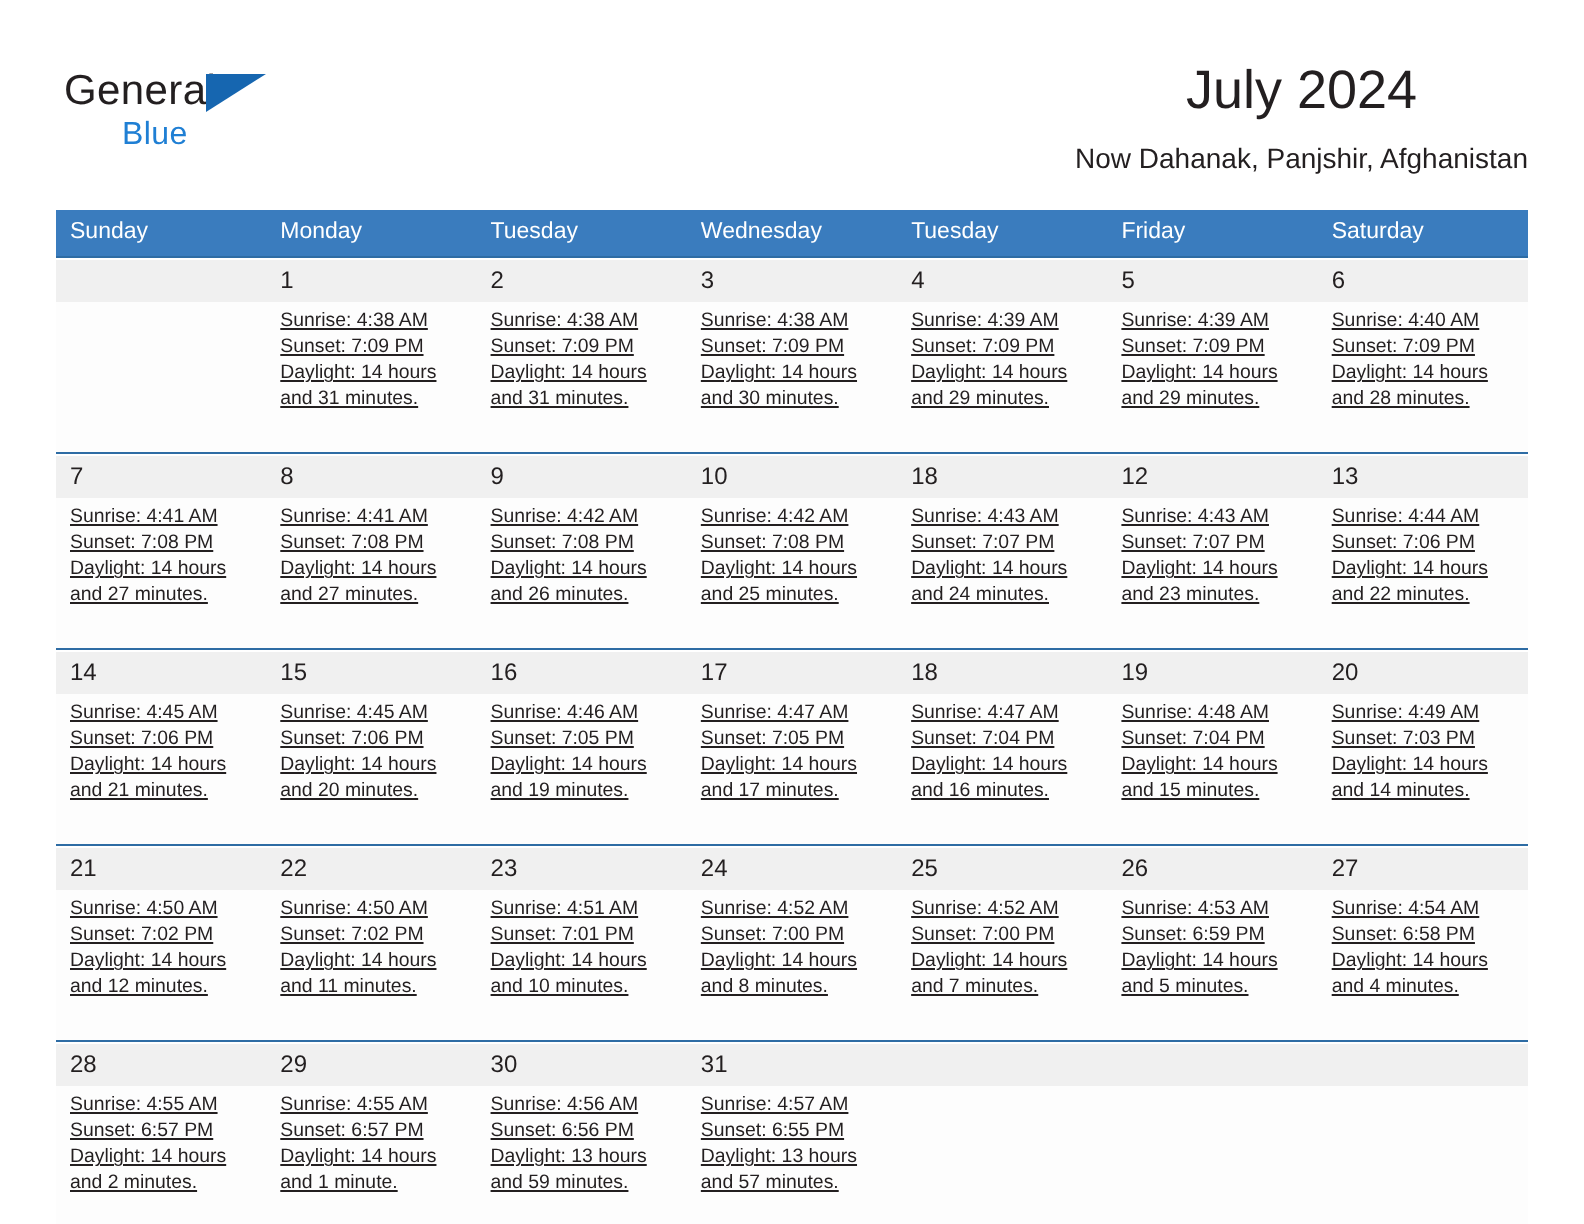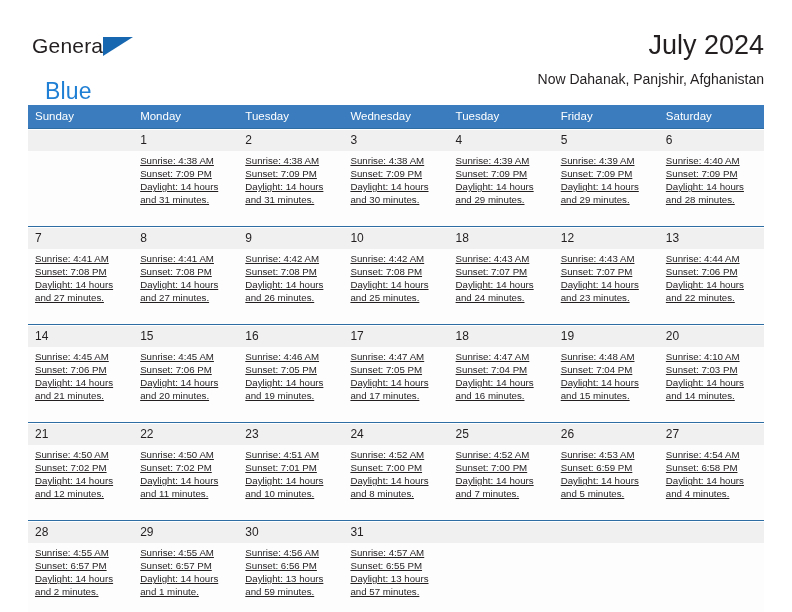--- a/index.html
+++ b/index.html
@@ -49,33 +49,32 @@
     position: absolute;
     left: 71px;
     top: 3px;
     width: 0;
     height: 0;
     border-left: 30px solid #1666b0;
     border-bottom: 19px solid transparent;
   }
   .logo-blue {
     position: absolute;
-    left: 13px;
+    left: 29px;
     top: 22px;
-    font-size: 23px;
+    font-size: 16px;
     letter-spacing: 0.2px;
     color: #1f7fd4;
     line-height: 24px;
-    margin-top: 23px;
   }
   .title-block {
     position: absolute;
     right: 0;
     top: 0;
-    text-align: right;
+    text-align: center;
   }
   .cal-title {
     font-size: 27px;
     color: #231f20;
     line-height: 34px;
     white-space: nowrap;
   }
   .cal-subtitle {
     font-size: 14px;
     color: #231f20;
@@ -341,21 +340,21 @@
             <div>Daylight: 14 hours</div>
             <div>and 16 minutes.</div>
           </td>
           <td>
             <div>Sunrise: 4:48 AM</div>
             <div>Sunset: 7:04 PM</div>
             <div>Daylight: 14 hours</div>
             <div>and 15 minutes.</div>
           </td>
           <td>
-            <div>Sunrise: 4:10 AM</div>
+            <div>Sunrise: 4:49 AM</div>
             <div>Sunset: 7:03 PM</div>
             <div>Daylight: 14 hours</div>
             <div>and 14 minutes.</div>
           </td>
         </tr>
 
         <tr class="sep">
             <td colspan="7"></td>
           </tr>
         <tr class="daynum">

